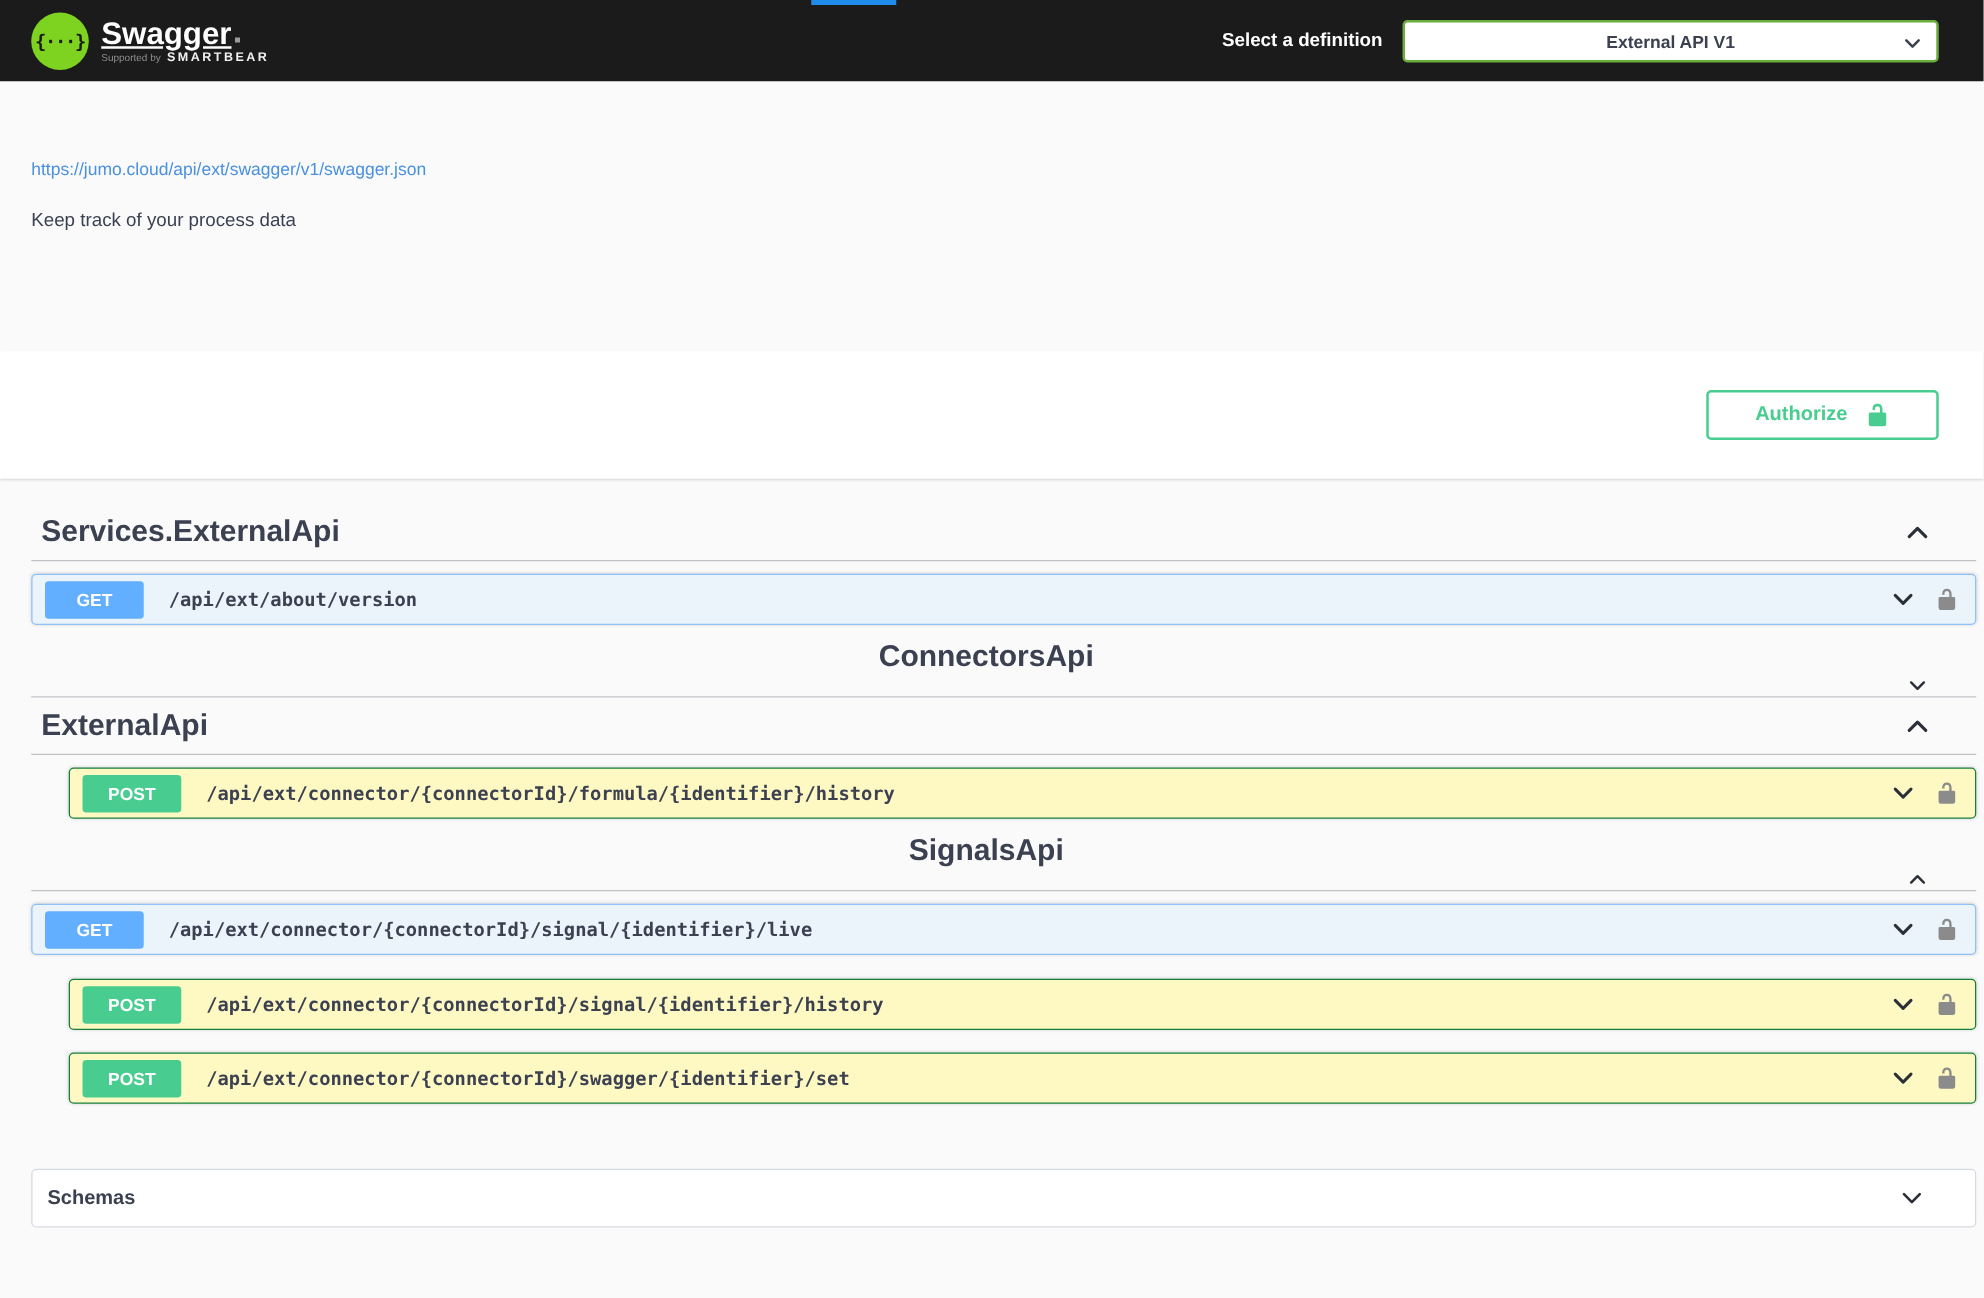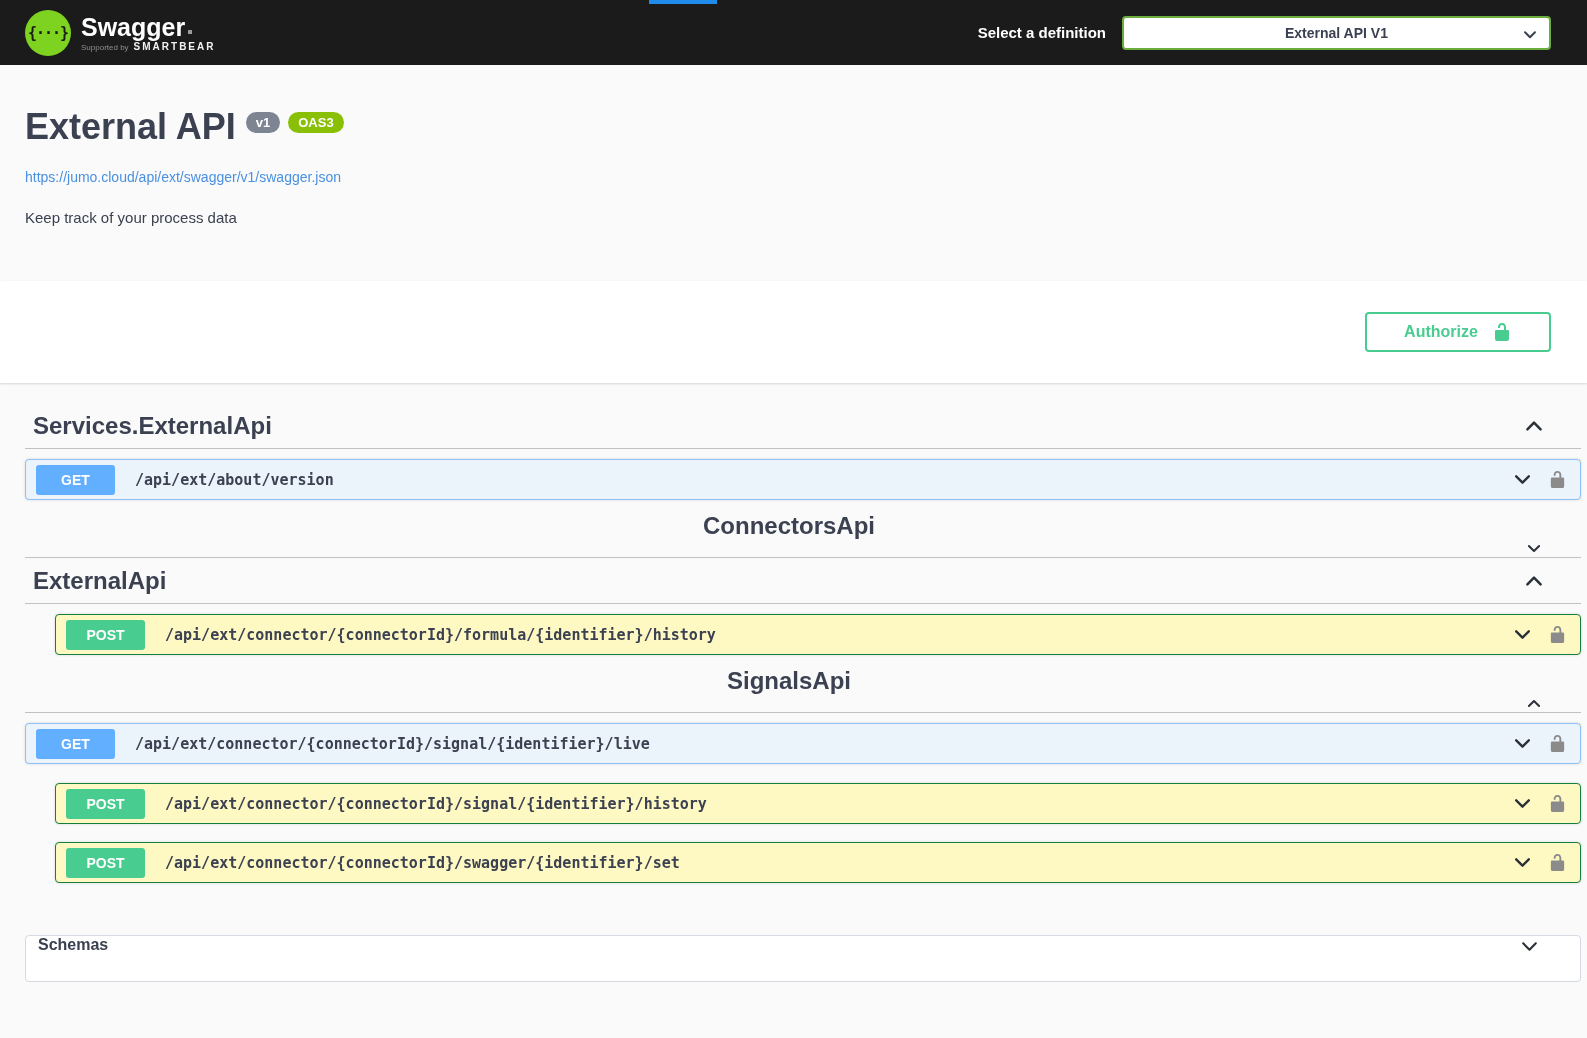--- a/index.html
+++ b/index.html
@@ -11,21 +11,21 @@
             align-items:center; padding:0 36px 0 25px; }
   .tab-indicator { position:absolute; top:0; left:649px; width:68px; height:4px;
                    background:#1f8ceb; }
   .logo { display:flex; align-items:center; cursor:pointer; }
   .logo-circle { width:46px; height:46px; border-radius:50%; background:#7ed321;
                  display:flex; align-items:center; justify-content:center;
                  font-family:"DejaVu Sans Mono", monospace; font-weight:bold;
                  font-size:15px; color:#1b1b1b; letter-spacing:-1px; }
   .logo-text { margin-left:10px; }
   .brand-row { display:flex; align-items:flex-start; }
-  .brand { color:#fff; font-size:25px; font-weight:bold; line-height:26px; }
+  .brand { color:#fff; font-size:25px; font-weight:bold; line-height:26px;text-decoration:underline; }
   .tm-dot { width:4px; height:4px; background:#9a9a9a; margin:16px 0 0 3px; }
   .supported { margin-top:1px; display:flex; align-items:baseline; gap:5px; }
   .supported-by { color:#8e8e8e; font-size:8px; }
   .smartbear { color:#f1f1f1; font-size:10px; font-weight:bold; letter-spacing:2px; }
   .def-wrap { margin-left:auto; display:flex; align-items:center; }
   .def-label { color:#fff; font-size:15px; font-weight:bold; margin-right:16px; }
   .def-select { position:relative; width:429px; height:34px; background:#fff;
                 border:2px solid #6aae3e; border-radius:4px; display:flex;
                 align-items:center; justify-content:center; cursor:pointer; }
   .def-select .val { font-size:14px; font-weight:bold; color:#3b4151; }
@@ -74,21 +74,21 @@
   .opblock.get  .method { background:#61affe; }
   .opblock.post .method { background:#49cc90; }
   .path { margin-left:20px; font-family:"DejaVu Sans Mono", monospace;
           font-weight:bold; font-size:15px; color:#3b4151; }
   .row-icons { margin-left:auto; display:flex; align-items:center; gap:15px;
                padding-right:13px; }
 
   
   .models { margin:52px 0 0 0; height:47px; background:#fff;
             border:1px solid #d5dae2; border-radius:4px; display:flex;
-            align-items:flex-start; padding:0 40px 0 12px; cursor:pointer; }
+            align-items:center; padding:0 40px 0 12px; cursor:pointer; }
   .models .tag-name { font-size:16px; }
 </style>
 </head>
 <body>
 
 <div class="topbar">
   <div class="tab-indicator"></div>
 
   <div class="logo">
     <div class="logo-circle">
@@ -111,27 +111,20 @@
     <div class="def-select">
       <span class="val">External API V1</span>
       <svg width="18" height="18" viewBox="0 0 20 20">
         <path d="M4.5 7 L10 12.5 L15.5 7" fill="none" stroke="#3b4151" stroke-width="2.2" stroke-linecap="round" stroke-linejoin="round"></path>
       </svg>
     </div>
   </div>
 </div>
 
 <div class="info">
-  <div class="title-row">
-    <span class="page-title">External API</span>
-    <span class="badges">
-      <span class="pill gray">v1</span>
-      <span class="pill green">OAS3</span>
-    </span>
-  </div>
   <a class="spec-link">https://jumo.cloud/api/ext/swagger/v1/swagger.json</a>
   <div class="description">Keep track of your process data</div>
 </div>
 
 <div class="scheme">
   <button class="authorize-btn">
     <span>Authorize</span>
     <svg width="20" height="20" viewBox="0 0 20 20" fill="#49cc90">
       <path d="M15.8 8H14V5.6C14 2.703 12.665 1 10 1 7.334 1 6 2.703 6 5.6V6h2v-.801C8 3.754 8.797 3 10 3c1.203 0 2 .754 2 2.199V8H4.2A1.2 1.2 0 0 0 3 9.2V17a2 2 0 0 0 2 2h10a2 2 0 0 0 2-2V9.2A1.2 1.2 0 0 0 15.8 8z"></path>
     </svg>

